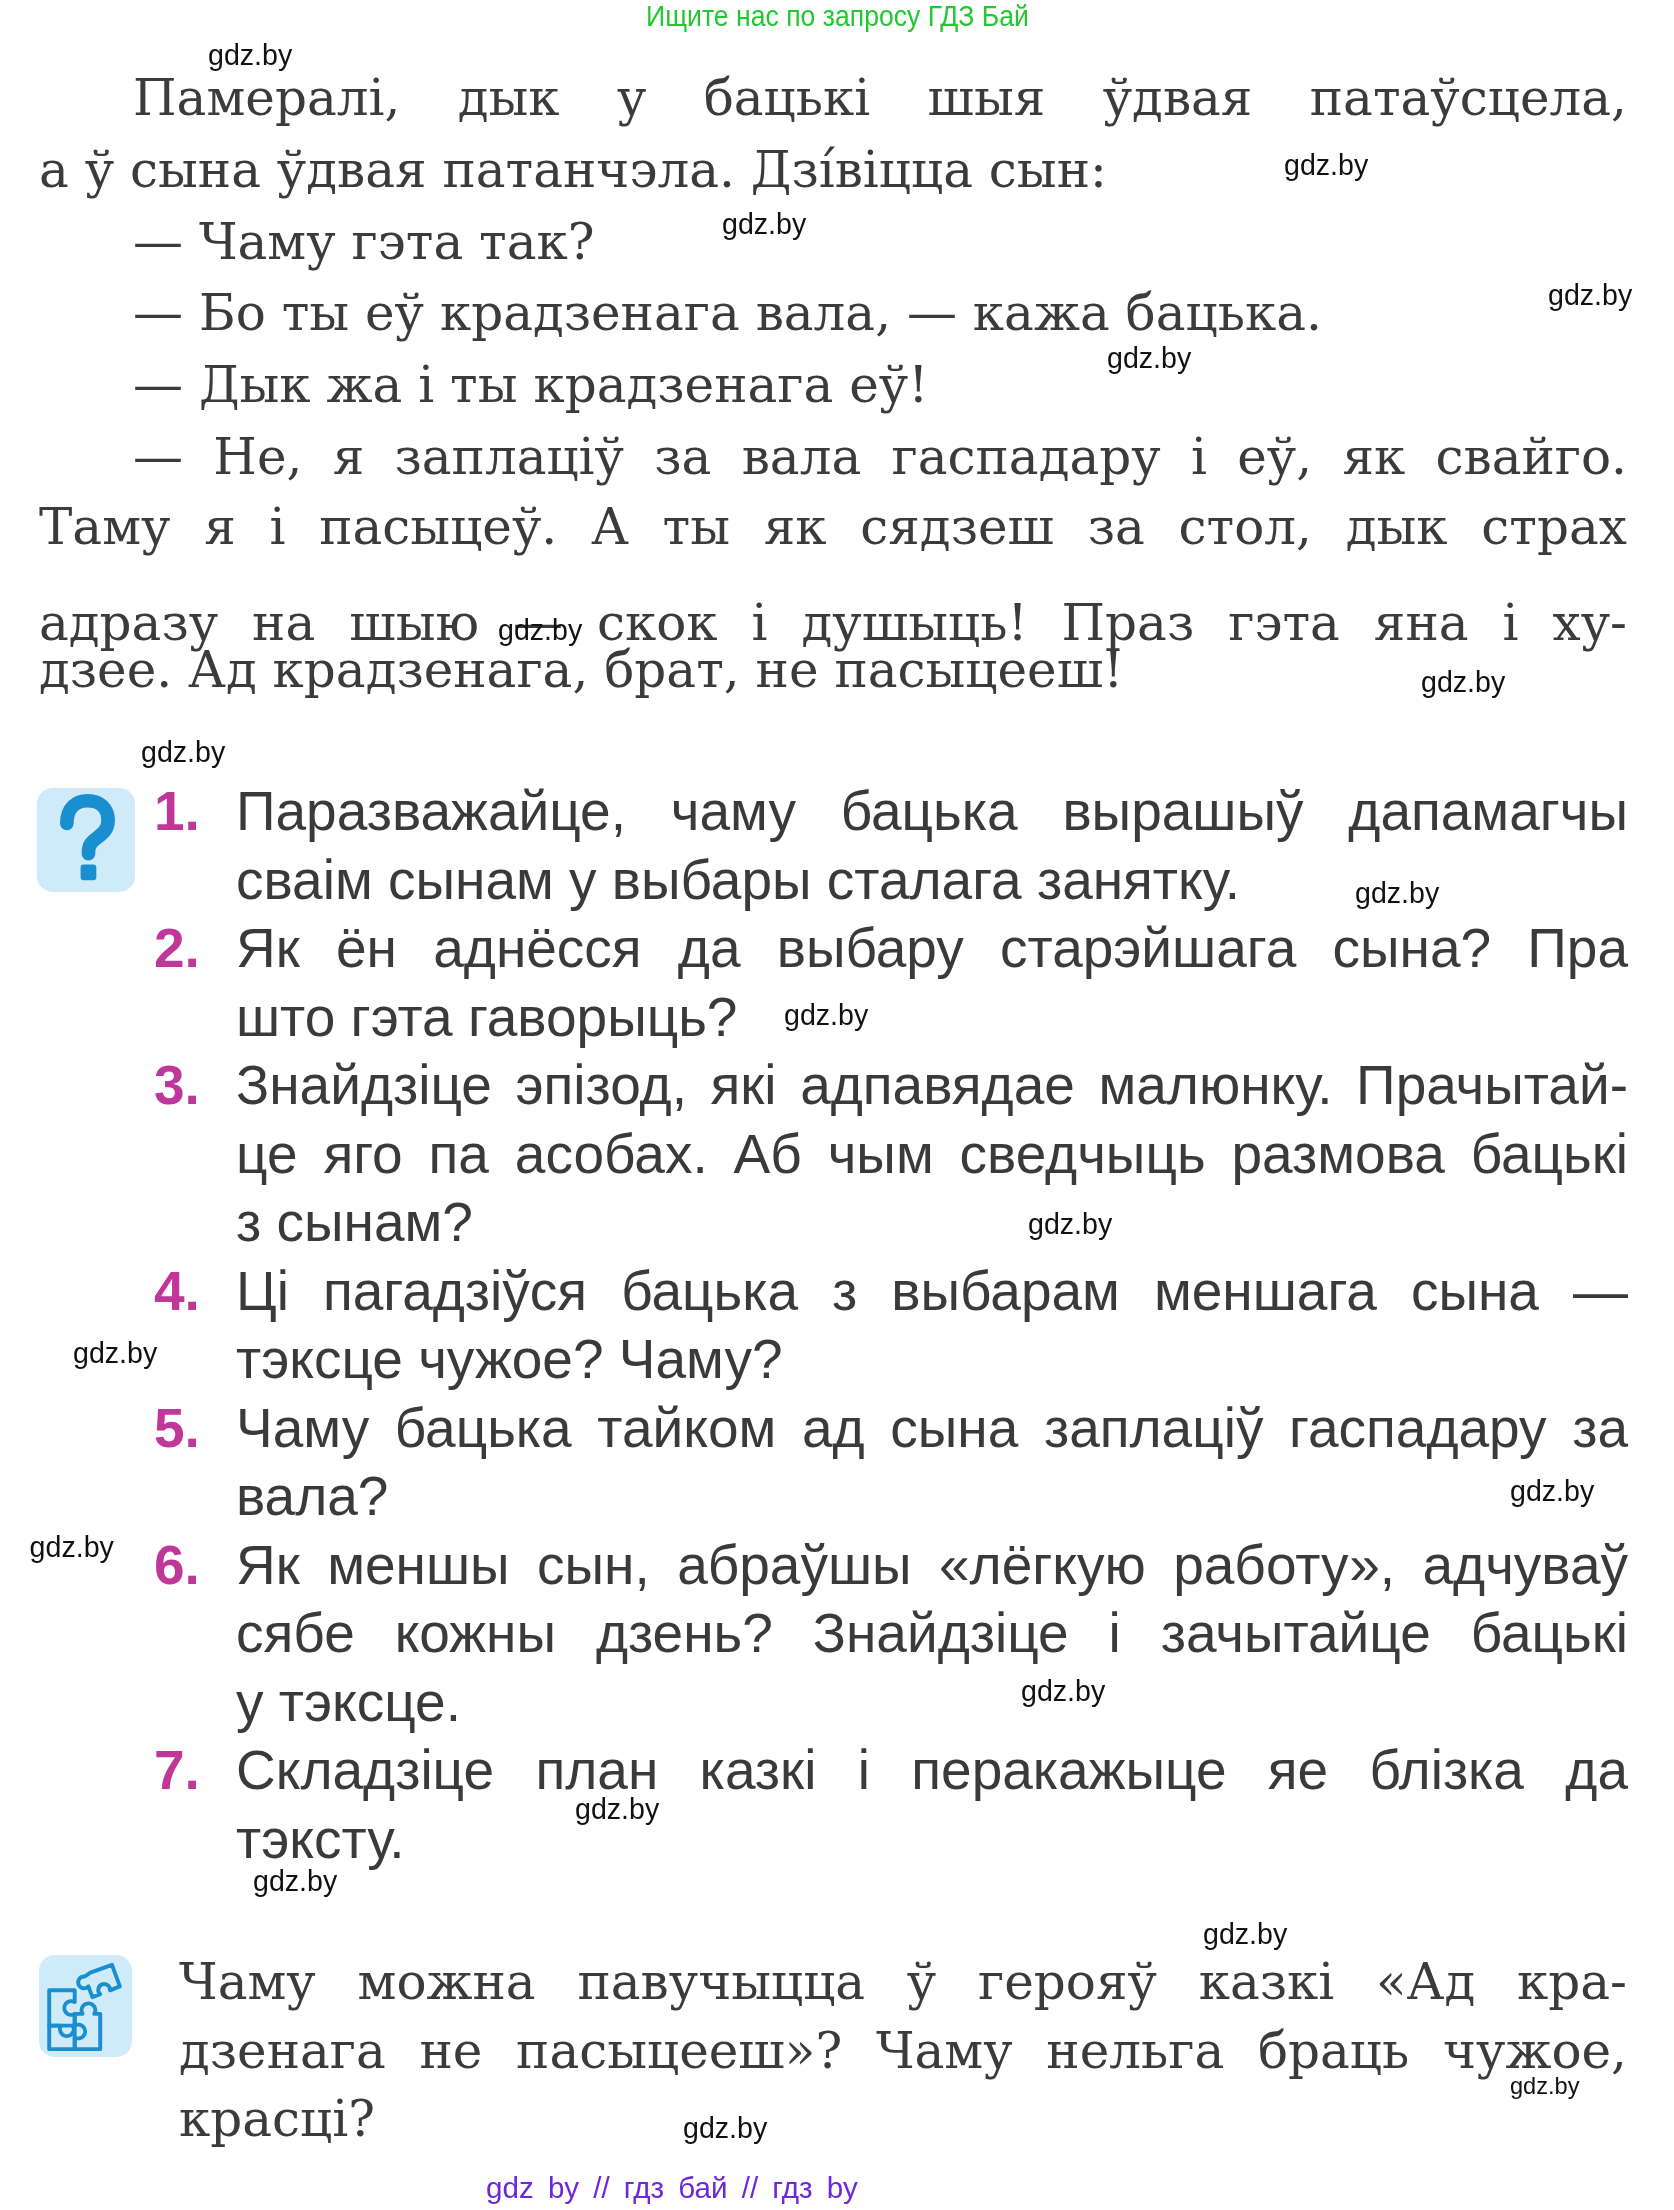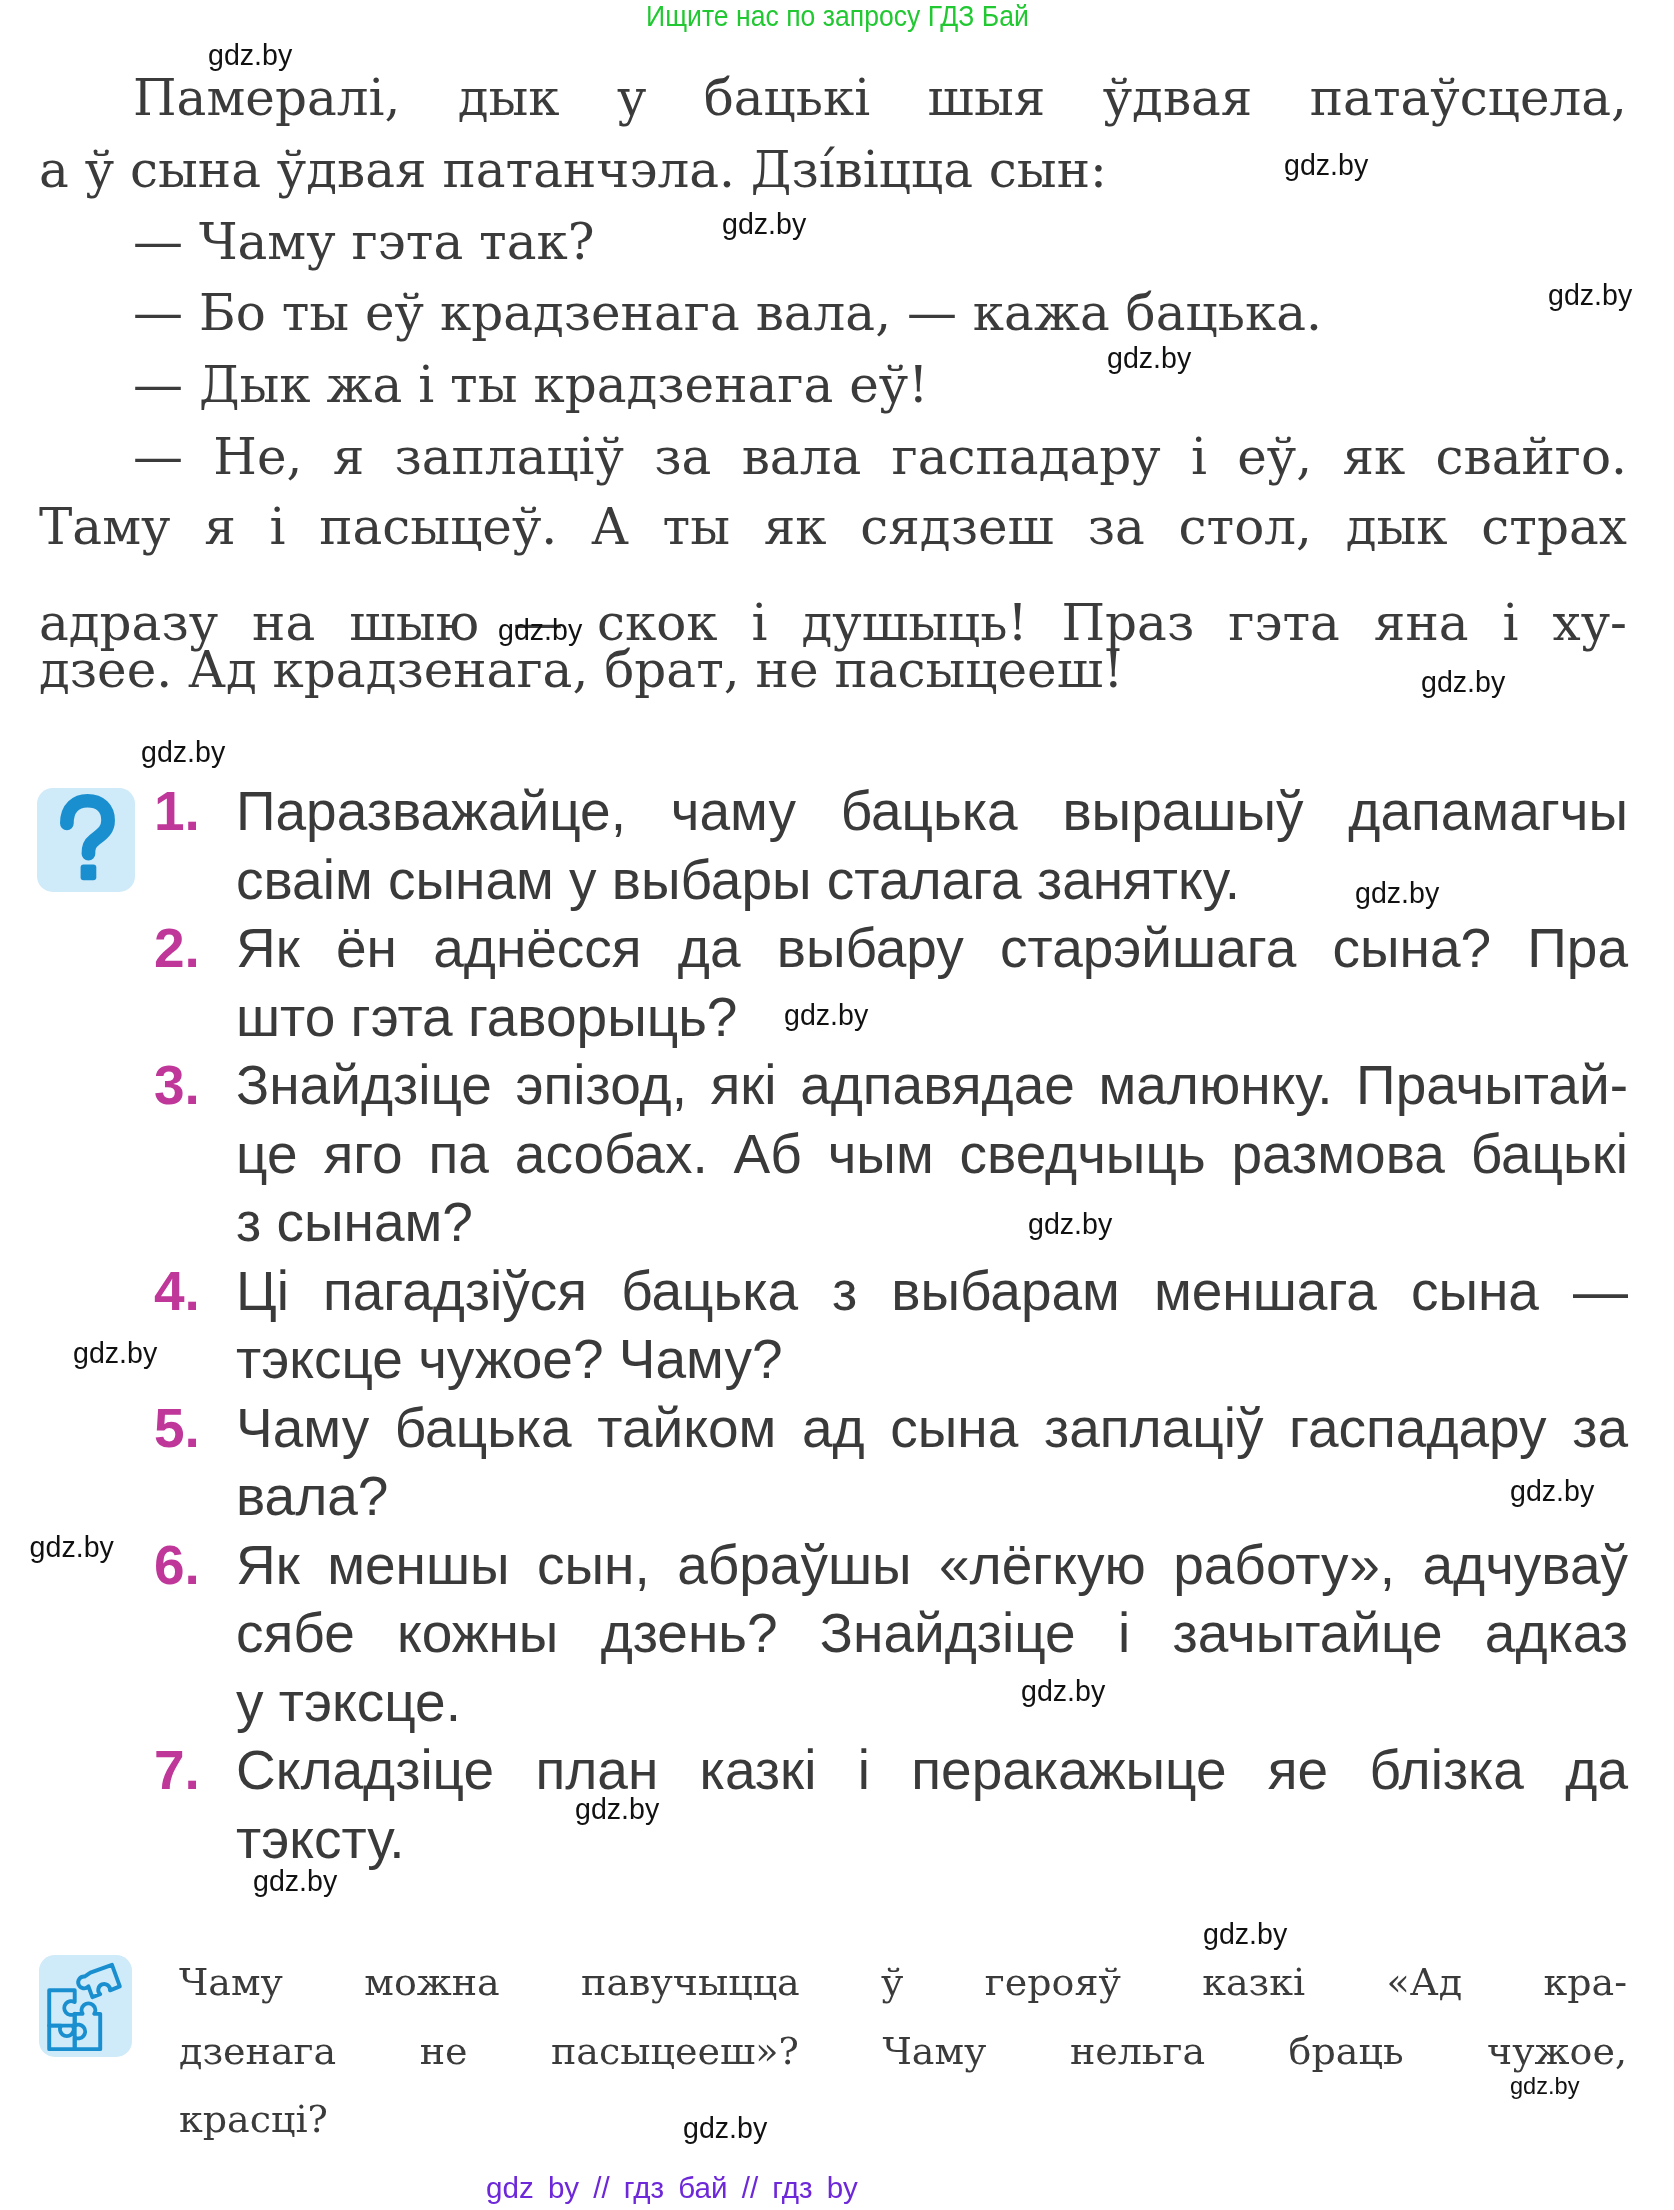--- a/index.html
+++ b/index.html
@@ -32,21 +32,21 @@
     position: absolute; left: 236px; width: 1392px;
     font-family: "Liberation Sans", sans-serif;
     font-size: 55px; line-height: 59px; color: #3a3a3a;
     white-space: nowrap; text-align: justify; text-align-last: justify;
   }
   .q-line.last { width: auto; text-align: left; text-align-last: auto; }
 
   .final-line {
     position: absolute; left: 179px; width: 1448px;
     font-family: "DejaVu Serif", "Liberation Serif", serif;
-    font-size: 38px; line-height: 59px; color: #3b3b3b;
+    font-size: 50px; line-height: 59px; color: #3b3b3b;
     white-space: nowrap; text-align: justify; text-align-last: justify;
   }
   .final-line.last { width: auto; text-align: center; text-align-last: auto; }
 
   .wm {
     position: absolute; font-family: "Liberation Sans", sans-serif;
     font-size: 28.6px; line-height: 29.6px; color: #111111; white-space: nowrap;
   }
 
   .icon-box {
@@ -116,21 +116,21 @@
 
   <div>
     <div class="q-num" style="top:1399px;">5.</div>
     <div class="q-line" style="top:1399px;">Чаму бацька тайком ад сына заплаціў гаспадару за</div>
     <div class="q-line last" style="top:1467px;">вала?</div>
   </div>
 
   <div>
     <div class="q-num" style="top:1536px;">6.</div>
     <div class="q-line" style="top:1536px;">Як меншы сын, абраўшы «лёгкую работу», адчуваў</div>
-    <div class="q-line" style="top:1604px;">сябе кожны дзень? Знайдзіце і зачытайце адказ</div>
+    <div class="q-line" style="top:1604px;">сябе кожны дзень? Знайдзіце і зачытайце бацькі</div>
     <div class="q-line last" style="top:1673px;">у тэксце.</div>
   </div>
 
   <div>
     <div class="q-num" style="top:1741px;">7.</div>
     <div class="q-line" style="top:1741px;">Складзіце план казкі і перакажыце яе блізка да</div>
     <div class="q-line last" style="top:1810px;">тэксту.</div>
   </div>
 </div>
 

